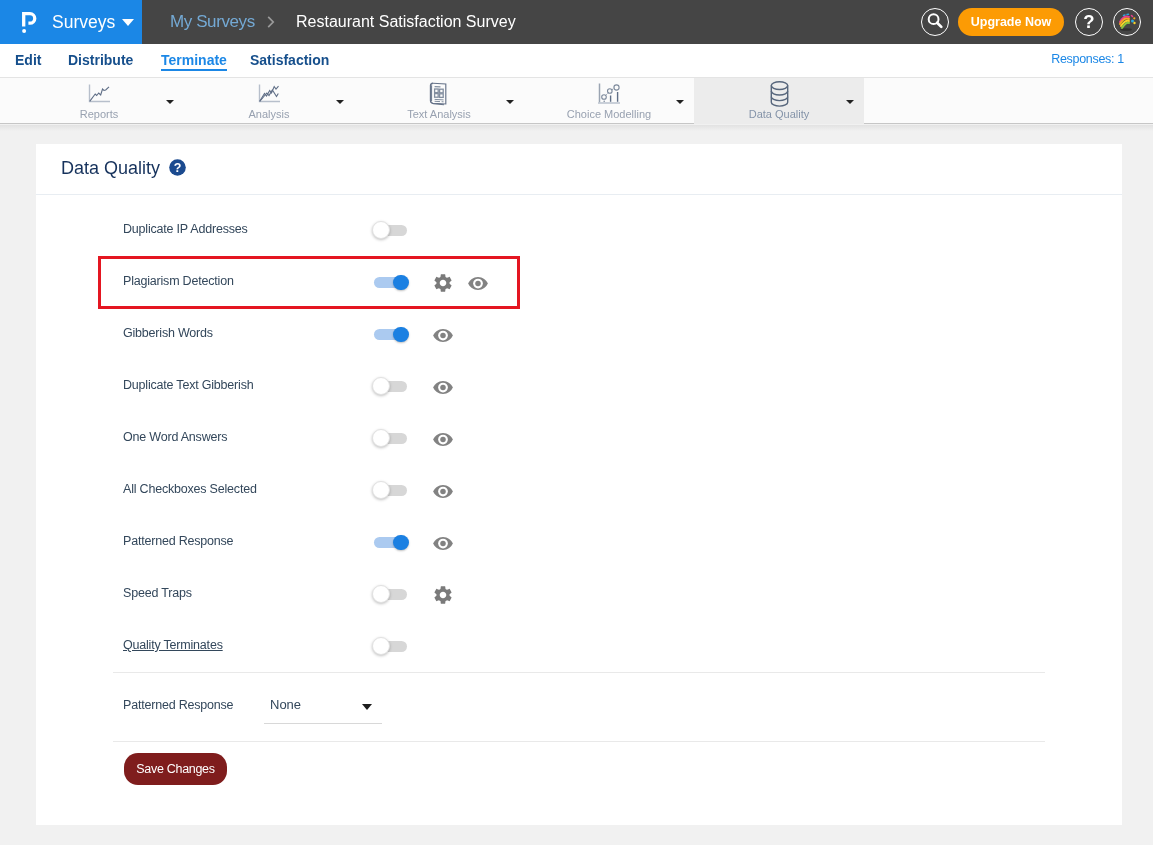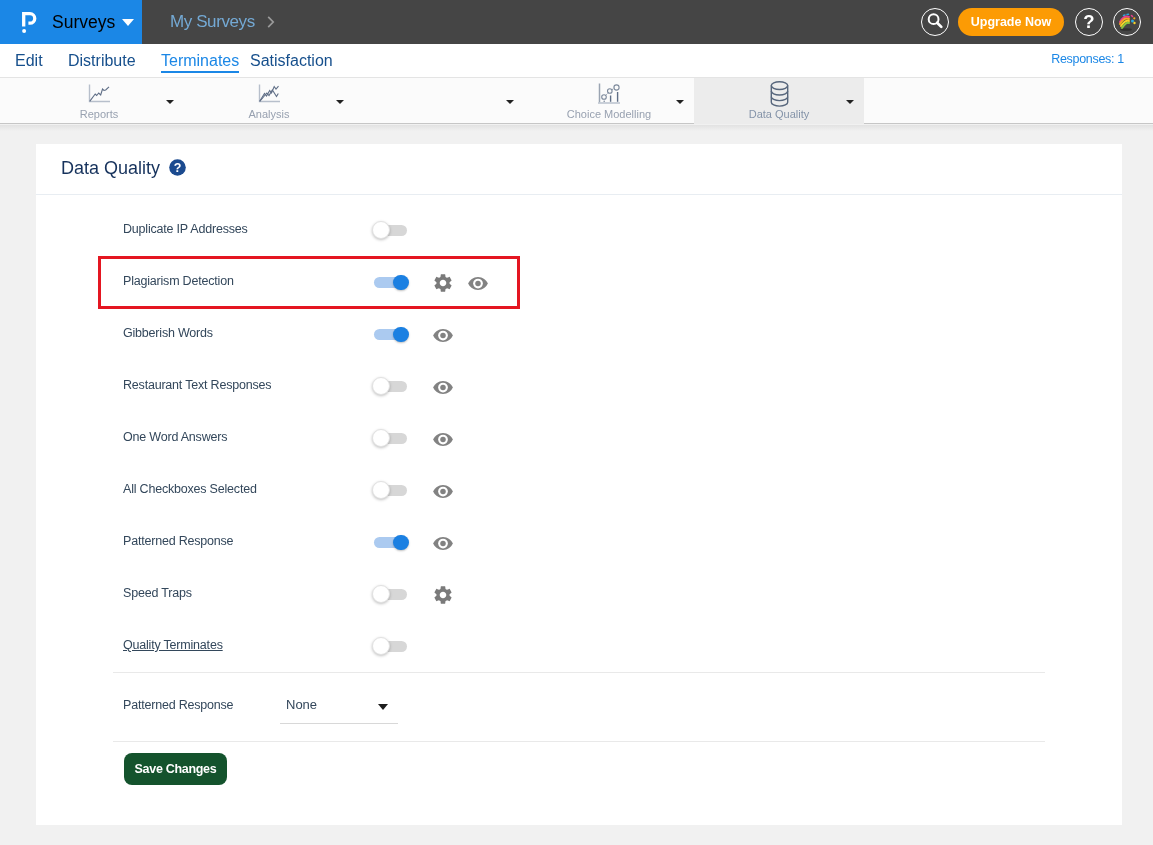--- a/index.html
+++ b/index.html
@@ -2,31 +2,31 @@
 <html><head>
 <meta charset="utf-8">
 <style>
   * { margin:0; padding:0; box-sizing:border-box; }
   html,body { width:1153px; height:845px; background:#f1f1f1; font-family:"Liberation Sans",sans-serif; overflow:hidden; }
 
   
   #topbar { position:absolute; left:0; top:0; width:1153px; height:44px; background:#454545; }
   #logo { position:absolute; left:0; top:0; width:142px; height:44px; background:#1b87e6; }
   #logo svg.pmark { position:absolute; }
-  #logo .brand { position:absolute; left:52px; top:12px; color:#000000; font-size:17.5px; }
+  #logo .brand { position:absolute; left:52px; top:12px; color:#ffffff; font-size:17.5px; }
   #logo .dcaret { position:absolute; left:122px; top:19px; width:0; height:0; border-left:6.5px solid transparent; border-right:6.5px solid transparent; border-top:7px solid #fff; }
   .crumb1 { position:absolute; left:170px; top:12px; color:#74a9d4; font-size:17px; letter-spacing:-0.4px; }
   .crumb2 { position:absolute; left:296px; top:13px; color:#fff; font-size:16px; }
 
   .circbtn { position:absolute; top:8px; width:28px; height:28px; border:1.5px solid #fff; border-radius:50%; }
   #upgrade { position:absolute; left:958px; top:8px; width:106px; height:28px; background:#fc9b04; border-radius:14px; color:#fff; font-size:12.5px; font-weight:bold; text-align:center; line-height:28px; }
 
   
   #nav2 { position:absolute; left:0; top:44px; width:1153px; height:34px; background:#fff; border-bottom:1px solid #e4e4e4; }
-  #nav2 .item { position:absolute; top:8px; font-size:16px; color:#164f8c; font-weight:400; }
+  #nav2 .item { position:absolute; top:8px; font-size:14px; color:#164f8c; font-weight:700; }
   #nav2 .active { color:#1b87e6; border-bottom:2px solid #1b87e6; padding-bottom:1px; }
   #resp { position:absolute; right:29px; top:8px; font-size:12.5px; color:#1b87e6; letter-spacing:-0.3px; }
 
   
   #tabs { position:absolute; left:0; top:78px; width:1153px; height:46px; background:#fbfbfb; border-bottom:1px solid #c6c6c6; }
   .tab { position:absolute; top:0; width:170px; height:46px; }
   .tab.active { background:#ececec; }
   .tab .icon { position:absolute; left:0; right:0; top:6px; text-align:center; }
   .tab .lbl { position:absolute; left:0; right:0; top:30px; text-align:center; font-size:11px; color:#98a1b0; }
   .tcaret { position:absolute; top:21.5px; width:0; height:0; border-left:4.4px solid transparent; border-right:4.4px solid transparent; border-top:4.8px solid #222; }
@@ -38,41 +38,42 @@
   .rowlbl { position:absolute; left:87px; font-size:12.5px; color:#33475b; letter-spacing:-0.2px; }
 
   .sw { position:absolute; left:338px; width:33px; height:11px; border-radius:5.5px; background:#d7d7d7; }
   .sw .knob { position:absolute; top:-4px; left:-2px; width:18px; height:18px; border-radius:50%; background:#fff; border:1px solid #e2e2e2; box-shadow:0 1px 3px rgba(0,0,0,.25); }
   .sw.on { background:#abcaf0; }
   .sw.on .knob { top:-2.5px; left:19px; width:15.5px; height:15.5px; background:#1b80e2; border:none; box-shadow:0 1px 2px rgba(0,0,0,.25); }
 
   .ic { position:absolute; }
   #redbox { position:absolute; left:62px; top:112px; width:422px; height:52.5px; border:3.5px solid #e41621; }
   .divline { position:absolute; left:77px; width:932px; height:1px; background:#e9e9e9; }
-  #selwrap { position:absolute; left:244px; top:550px; width:118px; height:30px; border-bottom:1px solid #d8d8d8; }
+  #selwrap { position:absolute; left:228px; top:550px; width:118px; height:30px; border-bottom:1px solid #d8d8d8; }
   #selwrap .val { position:absolute; left:6px; top:3px; font-size:13px; color:#33475b; }
   #selwrap .scaret { position:absolute; left:98px; top:10px; width:0; height:0; border-left:5.7px solid transparent; border-right:5.7px solid transparent; border-top:6px solid #1d1d1d; }
-  #savebtn { position:absolute; left:88px; top:609px; width:103px; height:32px; background:#14532d; border-radius:8px; color:#fff; font-weight:bold; font-size:12.5px; text-align:center; line-height:32px; letter-spacing:-0.3px; }
+  #savebtn { position:absolute; left:88px; top:609px; width:103px; height:32px; background:#7f1d1d; border-radius:14px; color:#fff; font-weight:normal; font-size:12.5px; text-align:center; line-height:32px; letter-spacing:-0.3px; }
 </style>
 </head>
 <body>
 
 <div id="topbar">
   <div id="logo">
     <svg class="pmark" width="15" height="21" viewBox="0 0 15 21" style="left:21.5px;top:11.5px;">
       <path d="M1.7,14.5 L1.7,1.7 L8.0,1.7 A 4.5,4.5 0 0 1 8.0,11.2 L6.4,11.2" fill="none" stroke="#fff" stroke-width="3.3"></path>
       <circle cx="2.1" cy="18.9" r="2" fill="#fff"></circle>
     </svg>
     <span class="brand">Surveys</span>
     <span class="dcaret"></span>
   </div>
   <span class="crumb1">My Surveys</span>
   <svg style="position:absolute;left:267px;top:16px;" width="8" height="12" viewBox="0 0 8 12">
       <path d="M1.2,0.8 L6.2,6 L1.2,11.2" fill="none" stroke="#9a9a9a" stroke-width="1.7"></path>
     </svg>
+  <span class="crumb2">Restaurant Satisfaction Survey</span>
 
   <div class="circbtn" style="left:921px;">
     <svg width="25" height="25" viewBox="0 0 25 25" style="position:absolute;left:0;top:0;">
       <circle cx="11.6" cy="10.2" r="4.9" fill="none" stroke="#fff" stroke-width="2"></circle>
       <line x1="15.1" y1="13.7" x2="19.3" y2="17.9" stroke="#fff" stroke-width="2.7" stroke-linecap="round"></line>
     </svg>
   </div>
   <div id="upgrade">Upgrade Now</div>
   <div class="circbtn" style="left:1075px; color:#fff; font-weight:bold; font-size:18.5px; text-align:center; line-height:26px;">?</div>
   <div class="circbtn" style="left:1113px; background:#454545;">
@@ -89,21 +90,21 @@
         <circle cx="20.3" cy="9.3" r="1.1" fill="#f6a623"></circle>
         <circle cx="20.5" cy="14" r="1.2" fill="#f8d227"></circle>
       </g>
     </svg>
   </div>
 </div>
 
 <div id="nav2">
   <span class="item" style="left:15px;">Edit</span>
   <span class="item" style="left:68px;">Distribute</span>
-  <span class="item active" style="left:161px;">Terminates</span>
+  <span class="item active" style="left:161px;">Terminate</span>
   <span class="item" style="left:250px;">Satisfaction</span>
   <span id="resp">Responses: 1</span>
 </div>
 
 <div id="tabs">
   <div class="tab" style="left:14px;">
     <div class="icon">
       <svg width="24" height="20" viewBox="0 0 24 20">
         <path d="M2.5,0.5 L2.5,17.5 L23,17.5" fill="none" stroke="#b7bfcb" stroke-width="1.4"></path>
         <path d="M2.7,17.3 L8.2,10 L9.7,11.5 L11.7,9 L13.7,11 L15.5,5 L17,6.5 L18.7,6 L22,2.8" fill="none" stroke="#5f6e86" stroke-width="1.1"></path>
@@ -118,20 +119,38 @@
       <svg width="24" height="20" viewBox="0 0 24 20">
         <path d="M2.5,0.5 L2.5,17.5 L23,17.5" fill="none" stroke="#b7bfcb" stroke-width="1.4"></path>
         <path d="M2.7,17.3 L7.5,9.5 L9.5,12 L12.7,6.5 L14.5,9 L17.2,2.5 L19,5 L21.5,2.2" fill="none" stroke="#5f6e86" stroke-width="1.1"></path>
         <path d="M2.7,17.5 L9.8,9 L12,11.5 L15.3,6 L17,8.5 L19.5,12.5 L21.3,9.5" fill="none" stroke="#5f6e86" stroke-width="1.1"></path>
       </svg>
     </div>
     <div class="lbl">Analysis</div>
   </div>
   <span class="tcaret" style="left:335.5px;"></span>
 
+  <div class="tab" style="left:354px;">
+    <div class="icon">
+      <svg width="20" height="24" viewBox="0 0 20 24" style="margin-top:-2px;">
+        <path d="M4,1.2 L16.8,2 L16.8,22 L4,21.2 C2.4,21 1.4,20 1.4,18.6 L1.4,3.6 C1.4,2 2.5,1.1 4,1.2 Z" fill="none" stroke="#667389" stroke-width="1.15"></path>
+        <path d="M4,1.2 C3,1.3 2.6,2.2 2.6,3.4 L2.6,19" fill="none" stroke="#667389" stroke-width="1"></path>
+        <path d="M1.6,18 C1.5,19.8 2.4,21.6 4.4,21.6 L15,22.8" fill="none" stroke="#667389" stroke-width="1.15"></path>
+        <line x1="5.6" y1="4.6" x2="11.5" y2="4.9" stroke="#828e9f" stroke-width="1.1"></line>
+        <rect x="5.6" y="7" width="3.6" height="3.6" fill="none" stroke="#828e9f" stroke-width="1.3"></rect>
+        <rect x="10.6" y="7.2" width="3.6" height="3.6" fill="none" stroke="#828e9f" stroke-width="1.3"></rect>
+        <rect x="5.6" y="11.6" width="3.6" height="3.6" fill="none" stroke="#828e9f" stroke-width="1.3"></rect>
+        <rect x="10.6" y="11.8" width="3.6" height="3.6" fill="none" stroke="#828e9f" stroke-width="1.3"></rect>
+        <line x1="5.6" y1="17.4" x2="14.6" y2="17.9" stroke="#828e9f" stroke-width="1"></line>
+        <line x1="5.6" y1="19.3" x2="11" y2="19.6" stroke="#828e9f" stroke-width="1"></line>
+        <line x1="12.6" y1="19.7" x2="14.6" y2="19.8" stroke="#828e9f" stroke-width="1"></line>
+      </svg>
+    </div>
+    <div class="lbl">Text Analysis</div>
+  </div>
   <span class="tcaret" style="left:505.5px;"></span>
 
   <div class="tab" style="left:524px;">
     <div class="icon">
       <svg width="24" height="22" viewBox="0 0 24 22" style="margin-top:-1px;">
         <path d="M2.5,0.5 L2.5,20" fill="none" stroke="#9aa4b2" stroke-width="1.5"></path>
         <path d="M1,20 L23,20" fill="none" stroke="#c3cad4" stroke-width="1.8"></path>
         <path d="M8.5,12.5 L11.5,9.5 M14.5,7 L17.5,5" fill="none" stroke="#7d8a9c" stroke-width="1" stroke-dasharray="1.6,1.4"></path>
         <circle cx="7" cy="14" r="2.3" fill="none" stroke="#7d8a9c" stroke-width="1.1"></circle>
         <circle cx="12.8" cy="8" r="2.3" fill="none" stroke="#7d8a9c" stroke-width="1.1"></circle>
@@ -193,21 +212,21 @@
   <span class="rowlbl" style="top:182px;">Gibberish Words</span>
   <div class="sw on" style="top:185px;">
       <div class="knob"></div>
     </div>
   <svg class="ic" style="left:397px; top:185px;" width="20" height="13" viewBox="0 0 24 16">
       <path fill="#828282" d="M12,0 C6.2,0 1.6,4 0,8 C1.6,12 6.2,16 12,16 C17.8,16 22.4,12 24,8 C22.4,4 17.8,0 12,0 Z"></path>
       <circle cx="12" cy="8" r="6" fill="#fff"></circle>
       <circle cx="12" cy="8" r="3.4" fill="#828282"></circle>
     </svg>
 
-  <span class="rowlbl" style="top:234px;">Restaurant Text Responses</span>
+  <span class="rowlbl" style="top:234px;">Duplicate Text Gibberish</span>
   <div class="sw" style="top:237px;">
       <div class="knob"></div>
     </div>
   <svg class="ic" style="left:397px; top:237px;" width="20" height="13" viewBox="0 0 24 16">
       <path fill="#828282" d="M12,0 C6.2,0 1.6,4 0,8 C1.6,12 6.2,16 12,16 C17.8,16 22.4,12 24,8 C22.4,4 17.8,0 12,0 Z"></path>
       <circle cx="12" cy="8" r="6" fill="#fff"></circle>
       <circle cx="12" cy="8" r="3.4" fill="#828282"></circle>
     </svg>
 
   <span class="rowlbl" style="top:286px;">One Word Answers</span>

